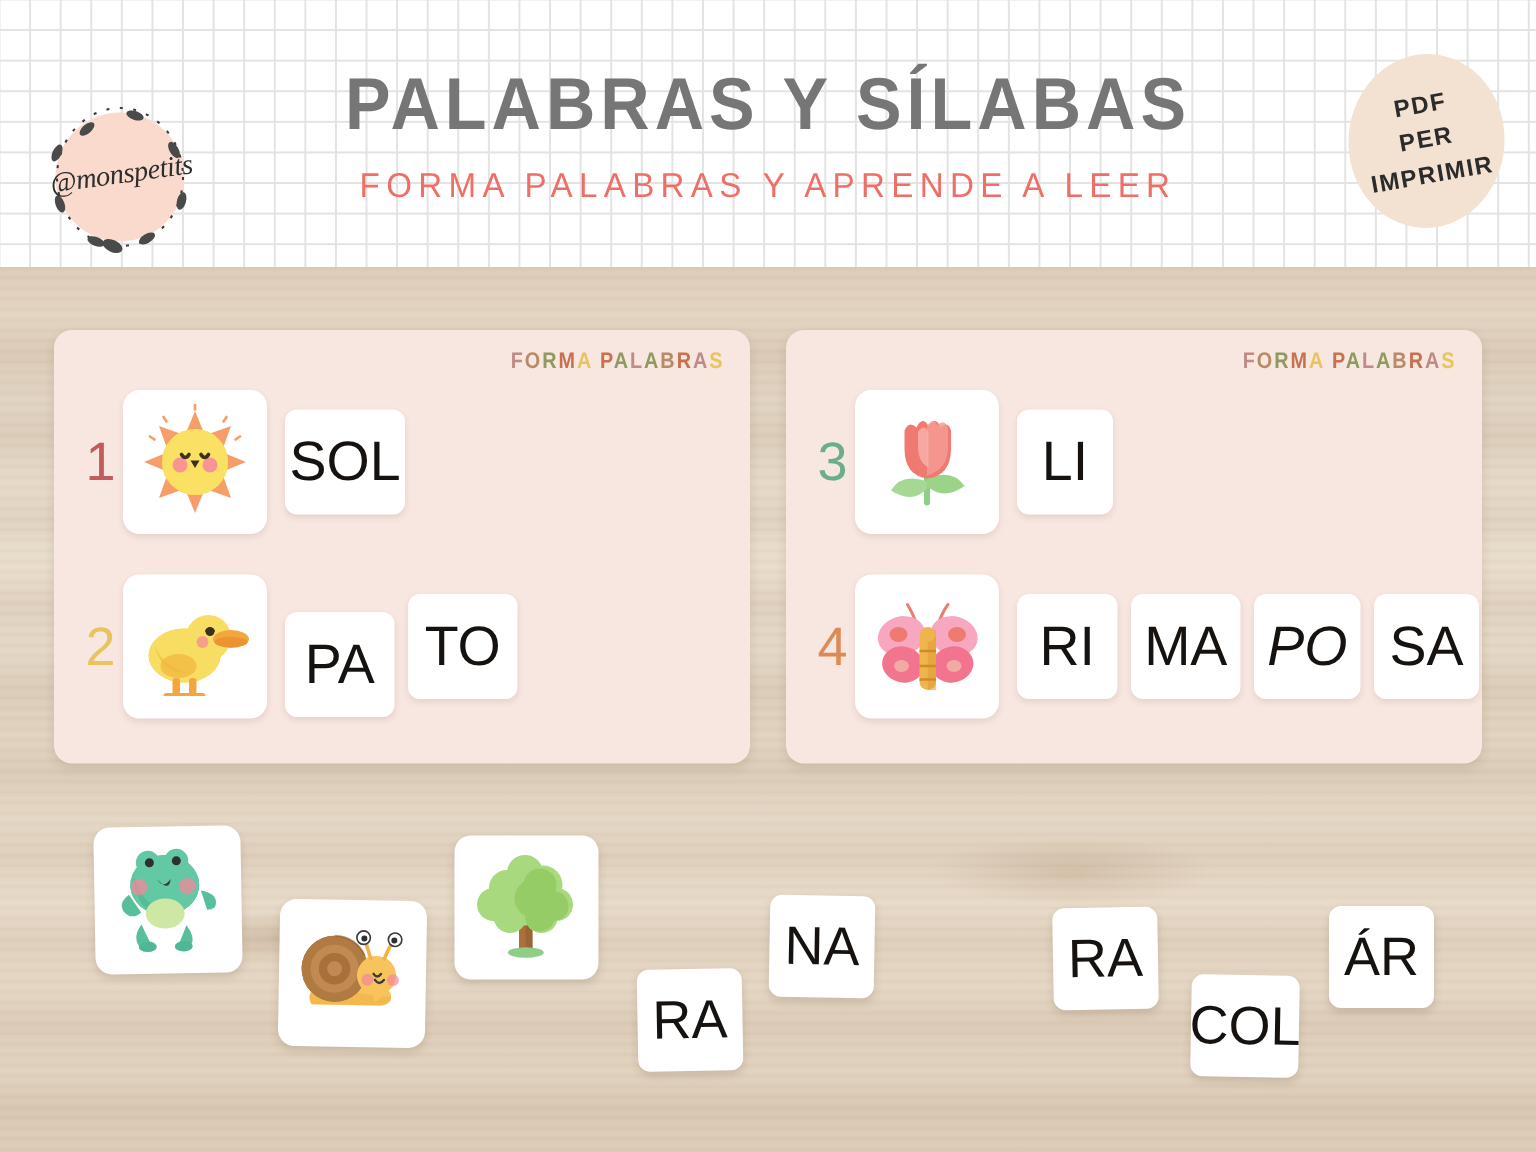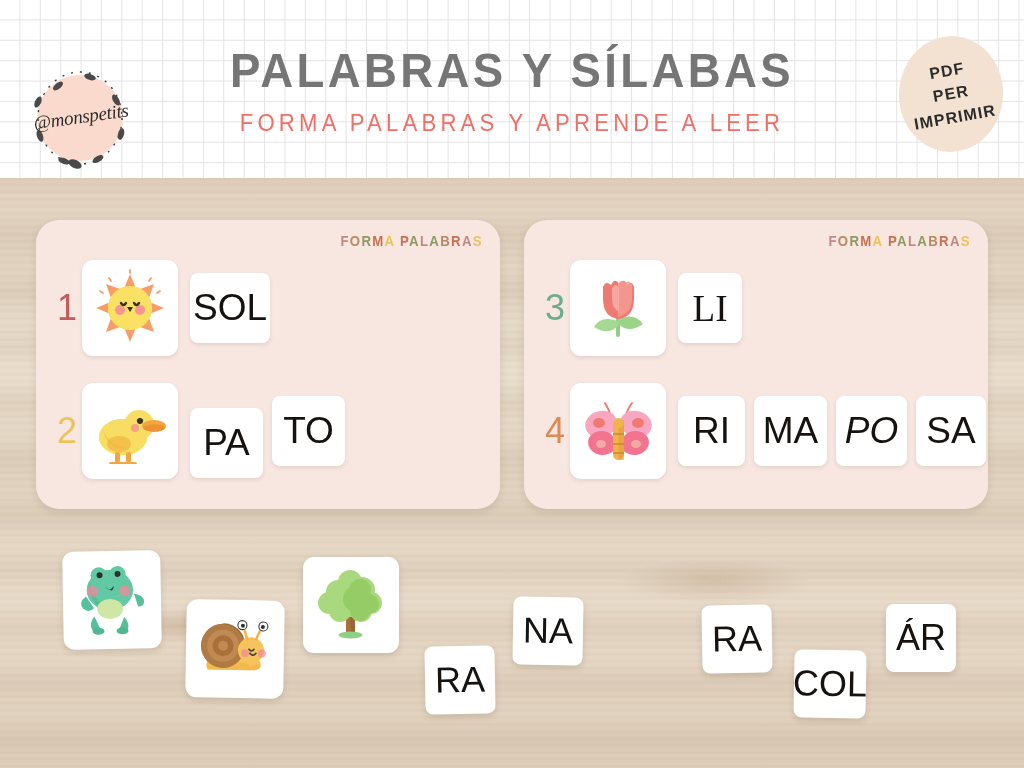--- a/index.html
+++ b/index.html
@@ -83,21 +83,21 @@
       linear-gradient(to bottom,#e3d2bf 0%,#ded0bd 14%,#e8dccb 32%,#ded0bc 52%,#e6d8c6 72%,#dbcbb6 100%);
     overflow:hidden;
   }
   #desk .knot{
     position:absolute;border-radius:50%;
     background:radial-gradient(ellipse at center,rgba(150,115,78,0.20),rgba(150,115,78,0) 70%);
   }
 
   
   .panel{
-    position:absolute;background:#f8e6e1;border-radius:23px;
+    position:absolute;background:#f8e6e1;border-radius:12px;
     box-shadow:0 3px 7px rgba(90,65,45,0.14);
   }
   .panel .forma{
     position:absolute;right:17px;top:12px;
     font-family:"Liberation Sans",sans-serif;
     font-weight:bold;font-size:15px;letter-spacing:1.5px;
     transform:scaleX(0.88);transform-origin:right center;white-space:nowrap;
   }
   .forma i{font-style:normal;}
 
@@ -253,21 +253,21 @@
       <div class="imgcard">
         <svg width="78" height="78" viewBox="0 0 78 78">
           <path d="M39 66 V34" stroke="#8fce86" stroke-width="4" stroke-linecap="round"></path>
           <path d="M39 52 q-17 -6 -24 6 q14 9 24 -1z" fill="#a5d893"></path>
           <path d="M39 50 q17 -7 25 5 q-14 10 -25 0z" fill="#9ad489"></path>
           <path d="M24 18 q3 -7 8 -2 q4 -8 8 -1 q5 -7 8 1 q5 -5 7 2 v12 q0 18 -15.6 20 Q24 48 24 30z" fill="#ef7a72"></path>
           <path d="M39 15 q4 -6 7 -0.5 q5 -5 7 2.5 v12 q0 15 -14 19z" fill="#f59b92" opacity="0.85"></path>
           <path d="M33 19 q4 -6 7 0 v24 q-7 -4 -7 -14z" fill="#f8b3ab" opacity="0.8"></path>
         </svg>
       </div>
-      <div class="syl inrow" style="width:64px;font-family:Liberation Serif, serif;">LI</div>
+      <div class="syl inrow" style="width:64px;">LI</div>
     </div>
 
     <div class="prow" style="left:16px;top:163px;">
       <div class="pnum" style="color: rgb(221, 139, 85);">4</div>
       <div class="imgcard">
         <svg width="78" height="78" viewBox="0 0 78 78">
           <g stroke="#ef7a72" stroke-width="2" fill="none" stroke-linecap="round">
             <path d="M34 28 q-5 -12 -8 -17"></path>
             <path d="M45 28 q4 -12 8 -17"></path>
           </g>

